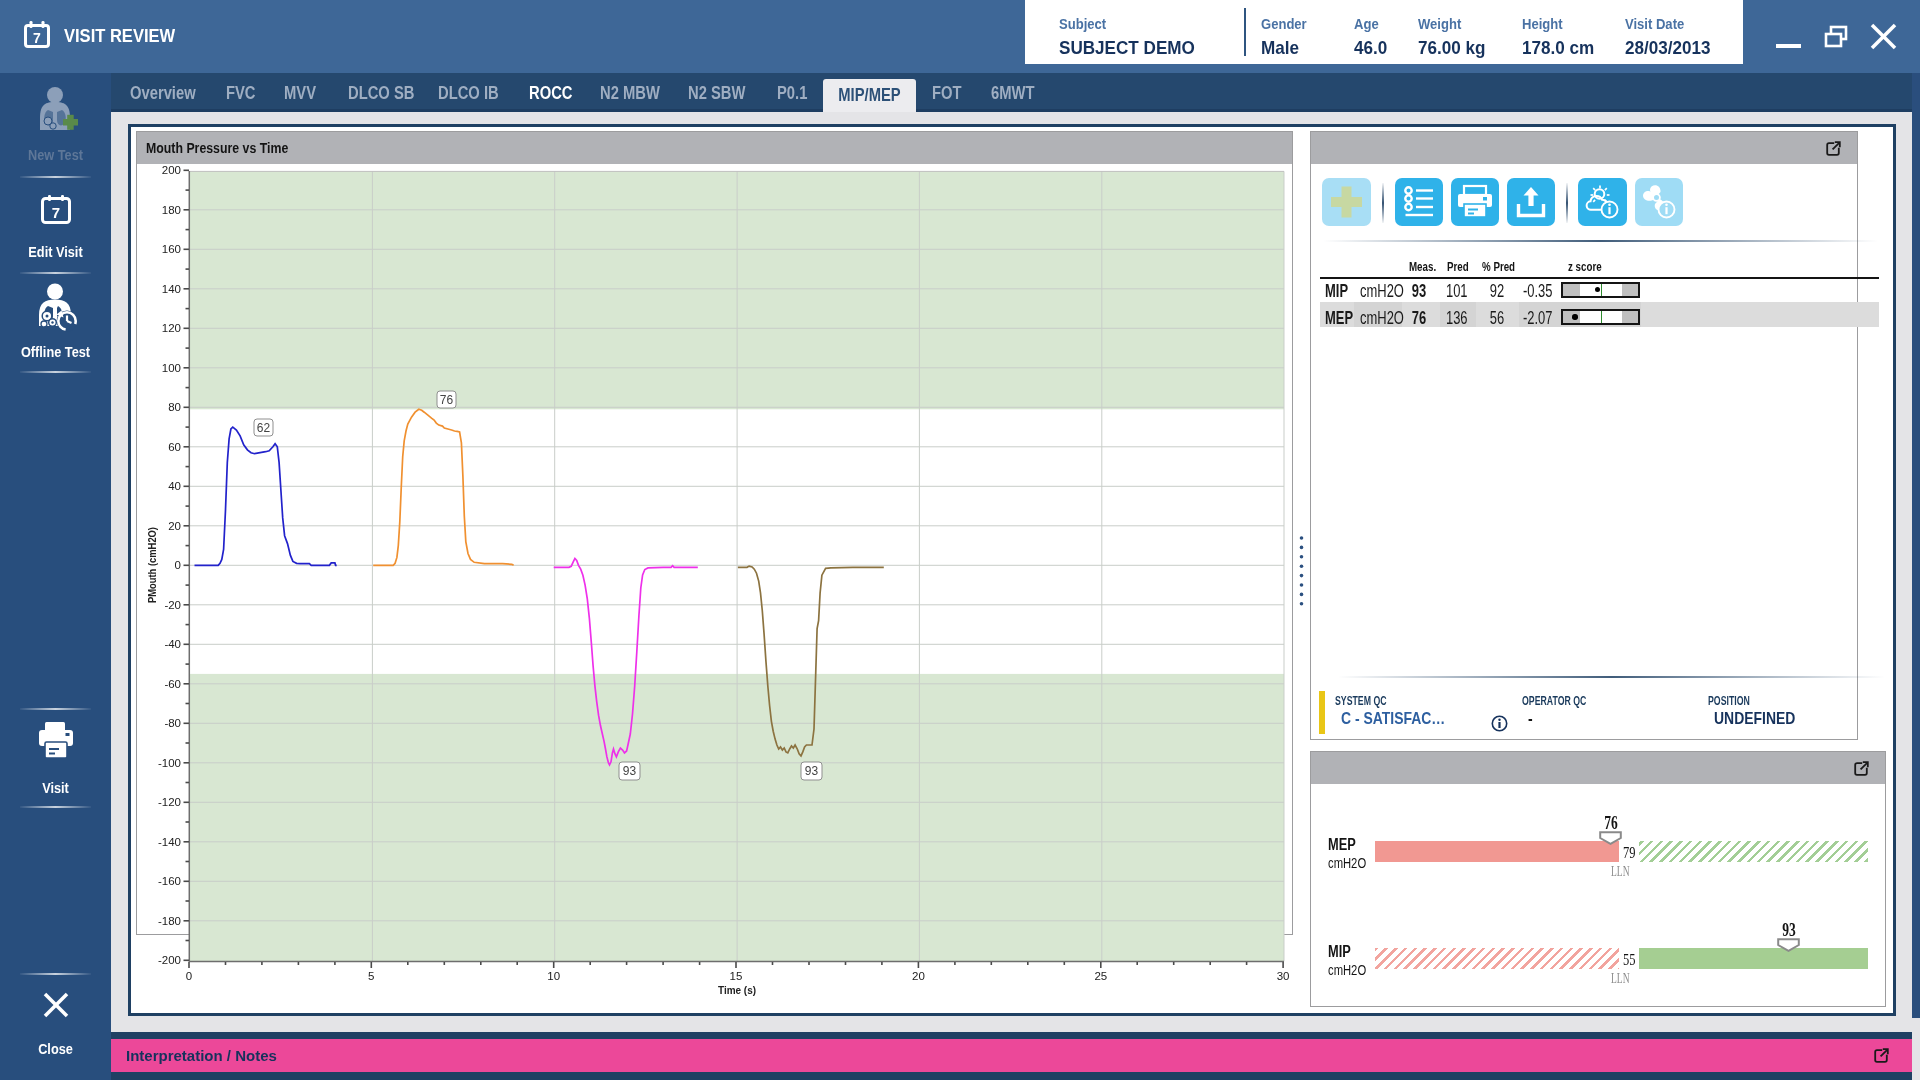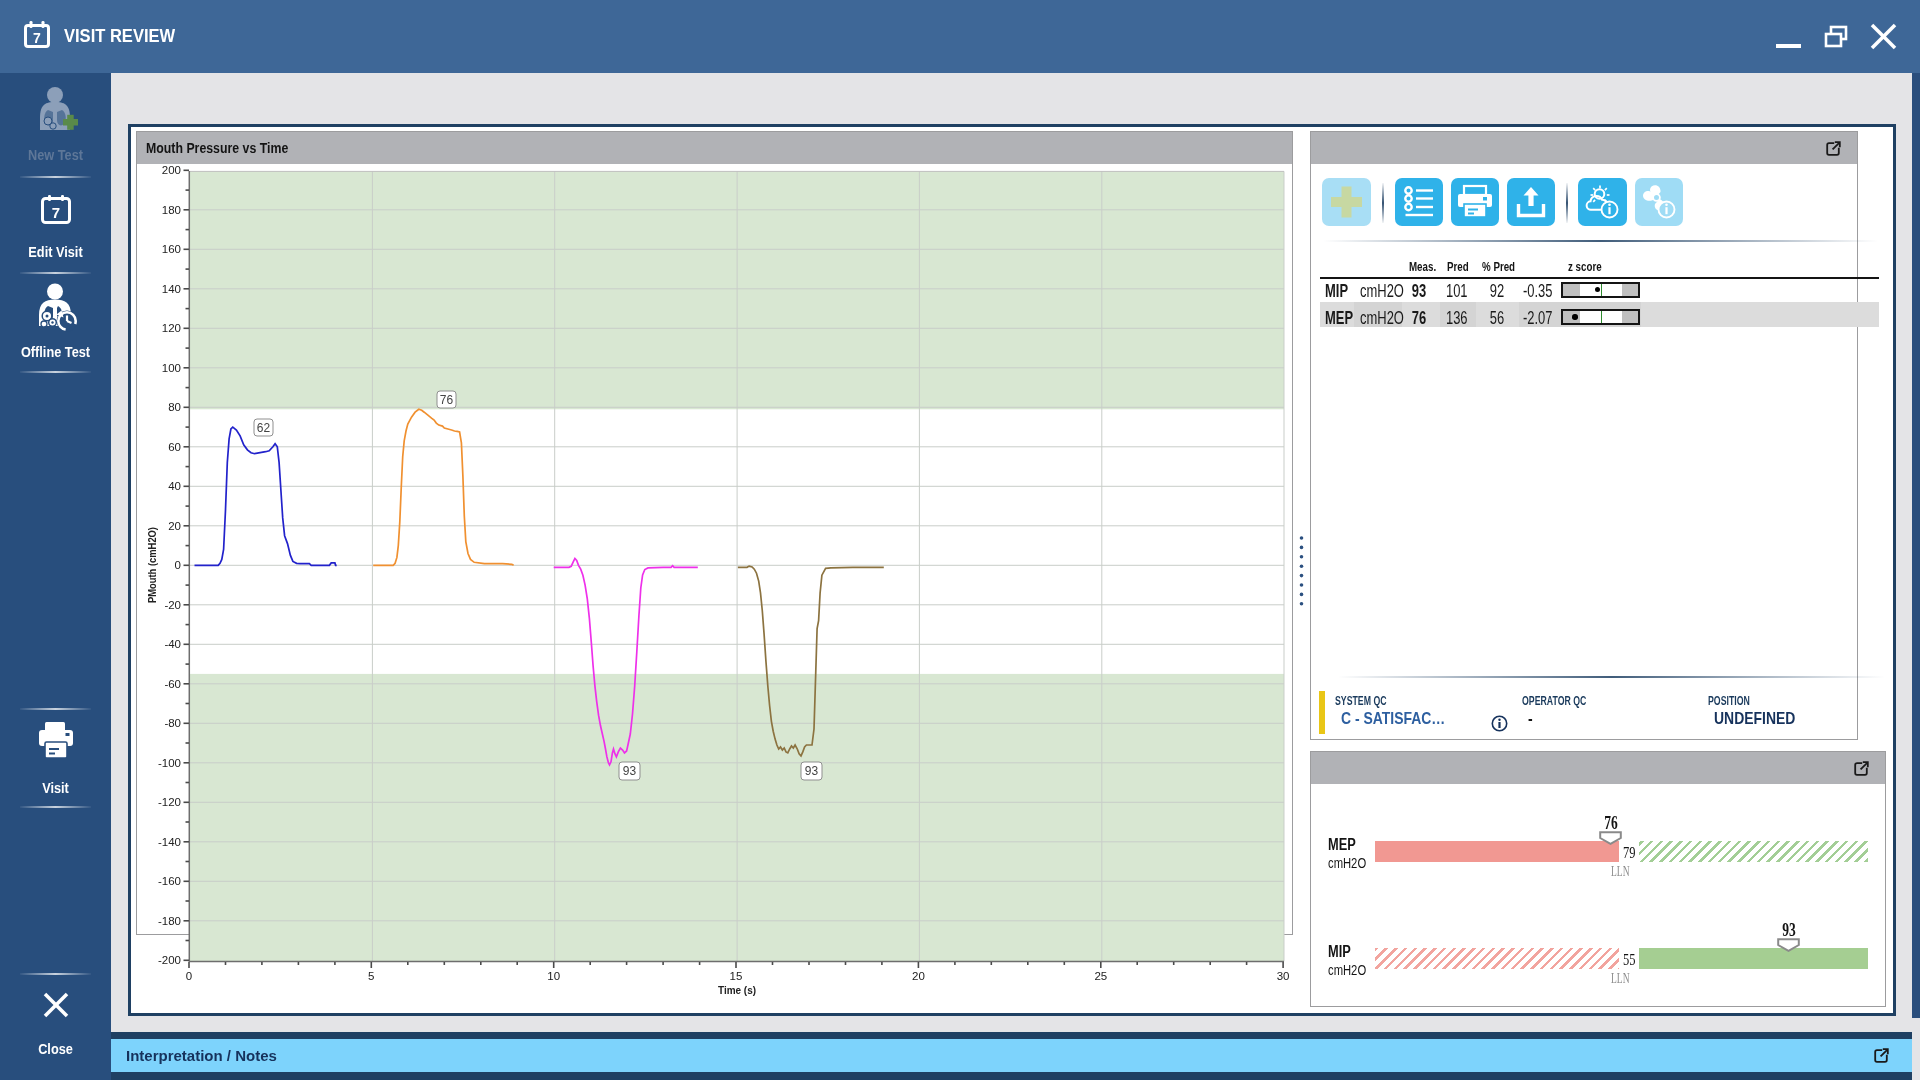--- a/index.html
+++ b/index.html
@@ -31,21 +31,21 @@
   #maincont{left:128px;top:124px;width:1768px;height:892px;background:#fff;border:3px solid #1F4063;box-sizing:border-box;}
   .panel{position:absolute;background:#fff;border:1px solid #9C9C9E;box-sizing:border-box;}
   .phead{position:absolute;left:0;top:0;width:100%;height:32px;background:#B1B2B6;}
   .phead .t{position:absolute;left:9px;top:8px;font-size:14.5px;font-weight:bold;color:#141414;transform:scaleX(.85);transform-origin:0 50%;}
   
   #rstrip1{left:1896px;top:112px;width:16px;height:920px;background:#E4E4E7;}
   #rstrip2{left:1912px;top:73px;width:8px;height:1007px;background:#2A4E7D;}
   
   #interpwrap{left:111px;top:1018px;width:1809px;height:62px;background:#E4E4E7;}
   #interp{left:111px;top:1032px;width:1801px;height:48px;background:#1F4063;}
-  #interpbar{left:0px;top:7px;width:1801px;height:33px;background:#7dd3fc;position:absolute;}
+  #interpbar{left:0px;top:7px;width:1801px;height:33px;background:#ec4899;position:absolute;}
   #interpbar .t{position:absolute;left:15px;top:8px;font-size:15px;font-weight:bold;color:#16325C;}
   
   .tbtn{position:absolute;border-radius:7px;}
   .vsep{position:absolute;width:2px;background:linear-gradient(to bottom,rgba(31,64,99,.05),rgba(31,64,99,.9),rgba(31,64,99,.05));}
   .hsep{position:absolute;height:2px;background:linear-gradient(to right,rgba(31,64,99,0),rgba(31,64,99,.85),rgba(31,64,99,0));}
   
   .rth{position:absolute;font-size:13px;font-weight:bold;color:#141414;transform:scaleX(.75);transform-origin:0 50%;}
   .rtd{position:absolute;font-size:18px;color:#1A1A1A;transform:scaleX(.72);transform-origin:0 50%;}
   .rtd.c{transform-origin:50% 50%;}
   .rtd.b{font-weight:bold;}
@@ -66,30 +66,62 @@
 <div id="stage">
 
   <div id="topbar" class="abs"></div>
   <svg class="abs" style="left:24px;top:20px;" width="26" height="29" viewBox="0 0 26 29">
     <rect x="1.5" y="5.5" width="23" height="21" rx="2.5" fill="none" stroke="#fff" stroke-width="3"></rect>
     <rect x="5.5" y="1" width="3" height="7" rx="1.3" fill="#fff"></rect>
     <rect x="17.5" y="1" width="3" height="7" rx="1.3" fill="#fff"></rect>
     <text x="13" y="23" text-anchor="middle" font-size="14" font-weight="bold" fill="#fff">7</text>
   </svg>
   <div id="title" class="abs">VISIT REVIEW</div>
+  <div id="subjpanel" class="abs">
+    <div class="slab" style="left:34px;">Subject</div>
+    <div class="sval" style="left:34px;">SUBJECT DEMO</div>
+    <div id="subjsep"></div>
+    <div class="slab" style="left:236px;">Gender</div>
+    <div class="sval" style="left:236px;">Male</div>
+    <div class="slab" style="left:329px;">Age</div>
+    <div class="sval" style="left:329px;">46.0</div>
+    <div class="slab" style="left:393px;">Weight</div>
+    <div class="sval" style="left:393px;">76.00 kg</div>
+    <div class="slab" style="left:497px;">Height</div>
+    <div class="sval" style="left:497px;">178.0 cm</div>
+    <div class="slab" style="left:600px;">Visit Date</div>
+    <div class="sval" style="left:600px;">28/03/2013</div>
+  </div>
   <div id="minbtn" class="abs"></div>
   <svg class="abs" style="left:1824px;top:25px;" width="24" height="24" viewBox="0 0 24 24">
     <rect x="7" y="2" width="15" height="12" fill="none" stroke="#fff" stroke-width="2.6"></rect>
     <rect x="2" y="9" width="15" height="12" fill="#3E6797" stroke="#fff" stroke-width="2.6"></rect>
   </svg>
   <svg class="abs" style="left:1869px;top:22px;" width="29" height="29" viewBox="0 0 29 29">
     <line x1="3" y1="3" x2="26" y2="26" stroke="#fff" stroke-width="3.6"></line>
     <line x1="26" y1="3" x2="3" y2="26" stroke="#fff" stroke-width="3.6"></line>
   </svg>
 
+  <div id="tabbar" class="abs">
+    <div class="tab" style="left:130px;">Overview</div>
+    <div class="tab" style="left:226px;">FVC</div>
+    <div class="tab" style="left:284px;">MVV</div>
+    <div class="tab" style="left:348px;">DLCO SB</div>
+    <div class="tab" style="left:438px;">DLCO IB</div>
+    <div class="tab on" style="left:529px;">ROCC</div>
+    <div class="tab" style="left:600px;">N2 MBW</div>
+    <div class="tab" style="left:688px;">N2 SBW</div>
+    <div class="tab" style="left:777px;">P0.1</div>
+    <div class="tab" style="left:932px;">FOT</div>
+    <div class="tab" style="left:991px;">6MWT</div>
+    <div class="darkline"></div>
+    <div id="seltab">
+        <span>MIP/MEP</span>
+      </div>
+  </div>
 
   <div id="sidebar" class="abs"></div>
   <div class="abs" id="sb-icons">
 
     <svg class="abs" style="left:38px;top:86px;" width="40" height="52" viewBox="0 0 40 52">
       <circle cx="17" cy="9" r="8" fill="#8C9FB9"></circle>
       <path d="M2 32 C2 18 8 16 17 16 C26 16 32 18 32 32 L32 44 L2 44 Z" fill="#8C9FB9"></path>
       <path d="M10 24 C6 26 5 34 8 38 C11 41 15 39 15 34 L15 26 Z" fill="#284E7D" opacity=".55"></path>
       <path d="M24 24 C28 26 29 34 26 38 C23 41 19 39 19 34 L19 26 Z" fill="#284E7D" opacity=".55"></path>
       <circle cx="10" cy="35" r="4" fill="#8C9FB9" stroke="#284E7D"></circle>

